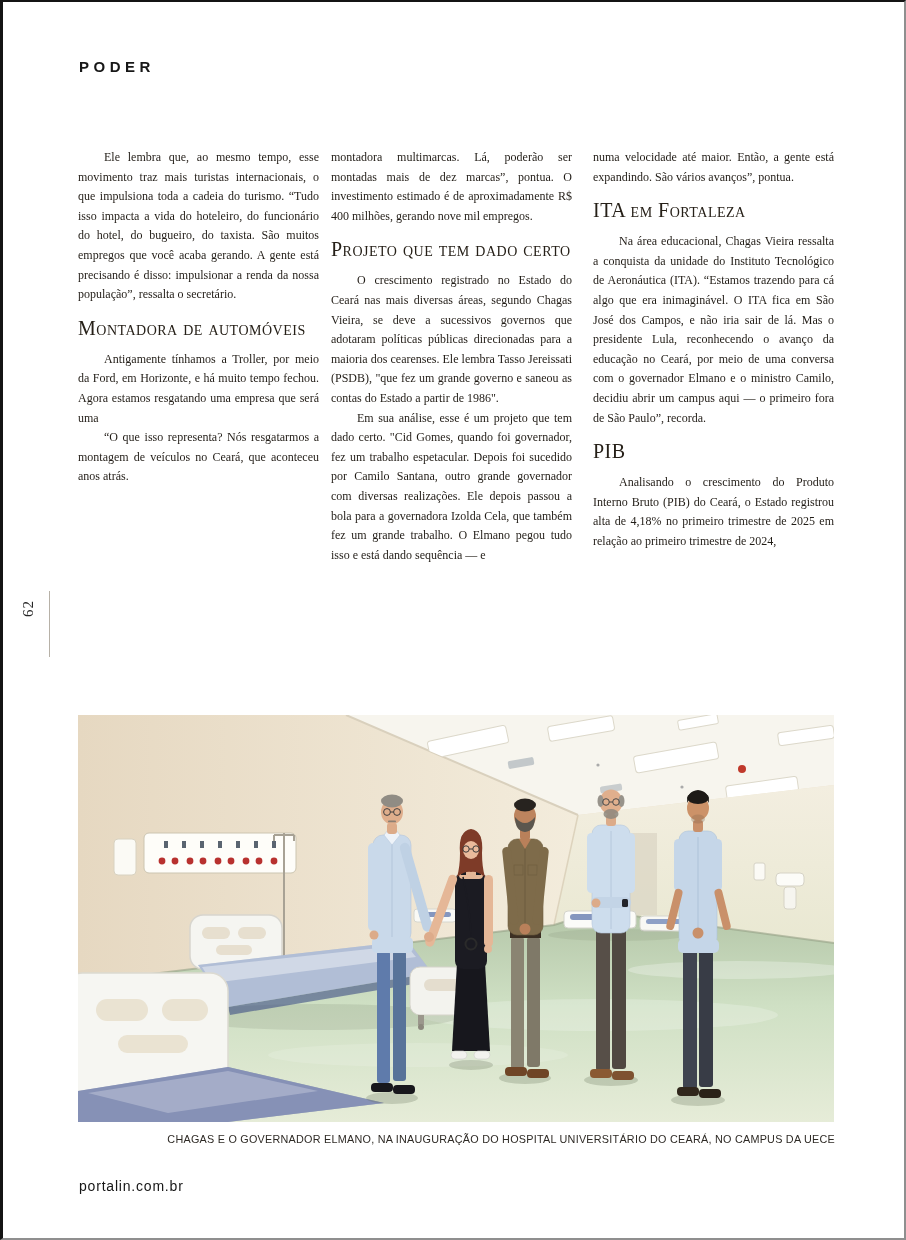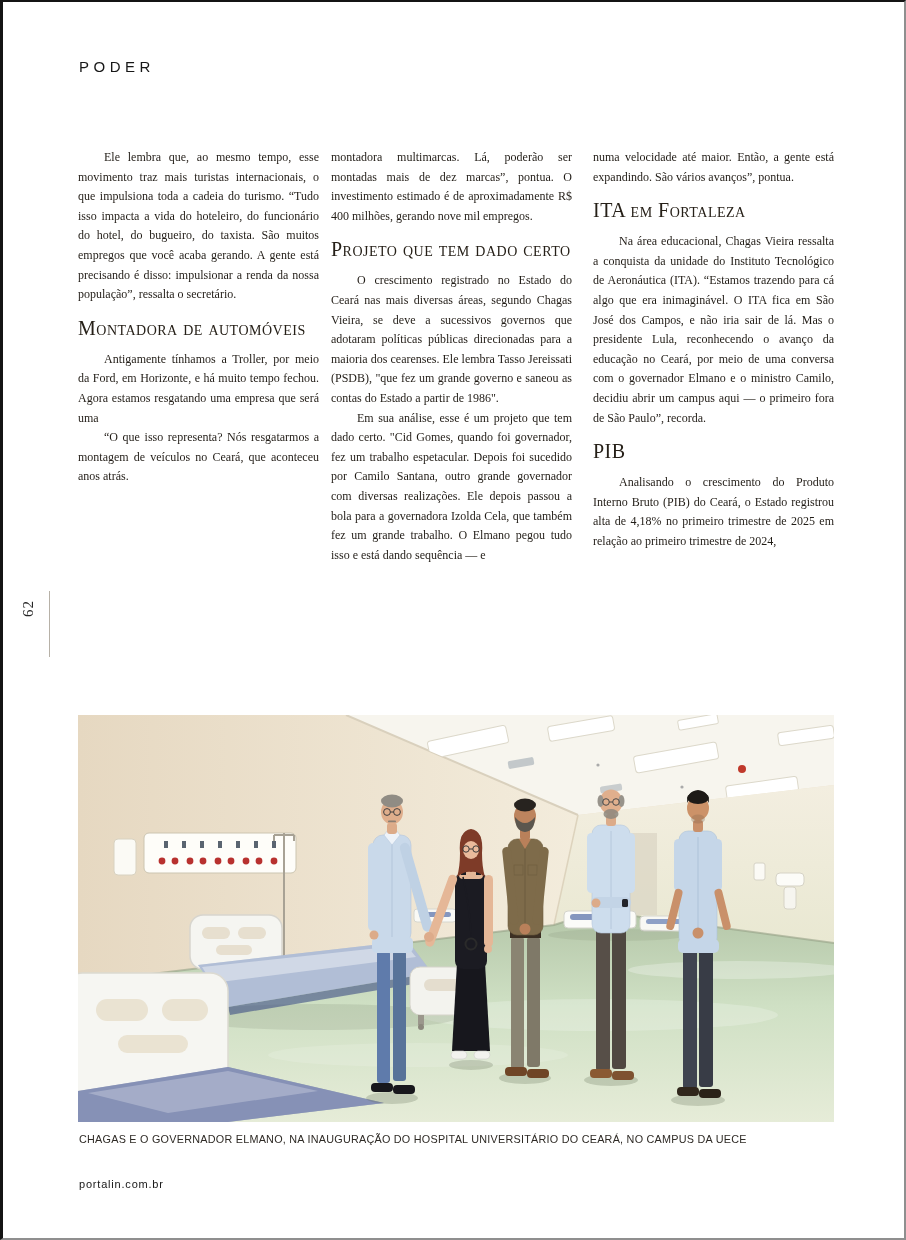--- a/index.html
+++ b/index.html
@@ -5,21 +5,21 @@
   html,body{margin:0;padding:0;background:#d9d9d9;}
   .page{
     position:relative;width:906px;height:1240px;background:#ffffff;
     box-sizing:border-box;overflow:hidden;
     border-left:3px solid #141414;border-top:2px solid #141414;
     border-right:2px solid #8f8f8f;border-bottom:2px solid #8f8f8f;
     font-family:"Liberation Serif",serif;
   }
   .kicker{
     position:absolute;left:76px;top:56px;
-    font-family:"Liberation Sans",sans-serif;font-size:15px;font-weight:400;
+    font-family:"Liberation Sans",sans-serif;font-size:15px;font-weight:700;
     letter-spacing:4.5px;color:#171717;
   }
   .page-num-wrap{position:absolute;left:8px;top:598px;width:34px;height:44px;}
   .page-num{
     display:block;transform:rotate(-90deg);transform-origin:center;
     font-size:15px;color:#262626;letter-spacing:1px;text-align:center;
   }
   .page-num-rule{position:absolute;left:46px;top:589px;width:1px;height:66px;background:#b7b1a7;}
   .col{position:absolute;top:146px;width:241px;height:566px;overflow:hidden;}
   .col-1{left:75px;} .col-2{left:328px;} .col-3{left:590px;}
@@ -34,25 +34,25 @@
     margin:9px 0 7px 0;
   }
   .photo{
     position:absolute;left:75px;top:713px;width:756px;height:407px;
     overflow:hidden;background:#ece1cd;
   }
   .photo svg{display:block;}
   .caption{
     position:absolute;left:76px;top:1131px;width:756px;
     font-family:"Liberation Sans",sans-serif;font-size:10.8px;
-    letter-spacing:.25px;color:#2e2a25;
+    letter-spacing:.25px;color:#2e2a25;text-align:right;
   }
   .footer-url{
     position:absolute;left:76px;top:1176px;
-    font-family:"Liberation Sans",sans-serif;font-size:11px;
+    font-family:"Liberation Sans",sans-serif;font-size:14px;
     letter-spacing:.8px;color:#161616;
   }
 </style>
 </head>
 <body>
 
 <div class="page">
 
   <div class="kicker">PODER</div>
 

